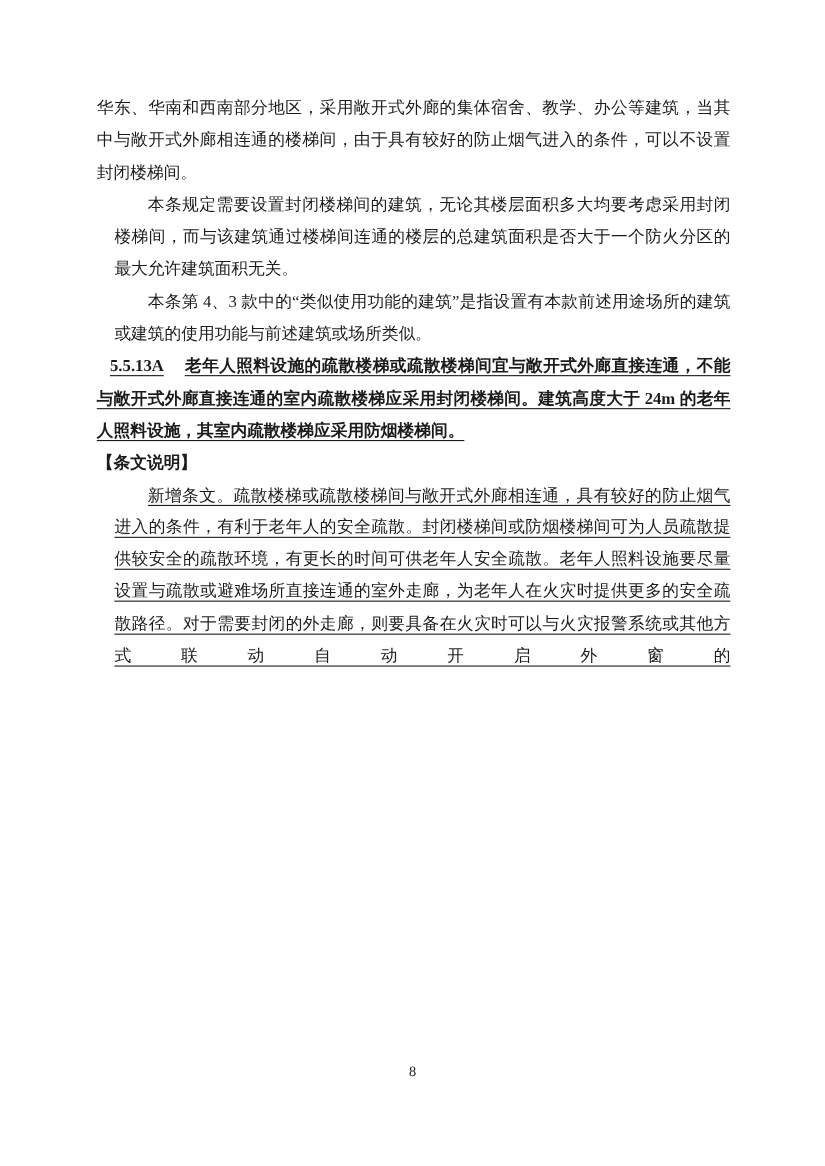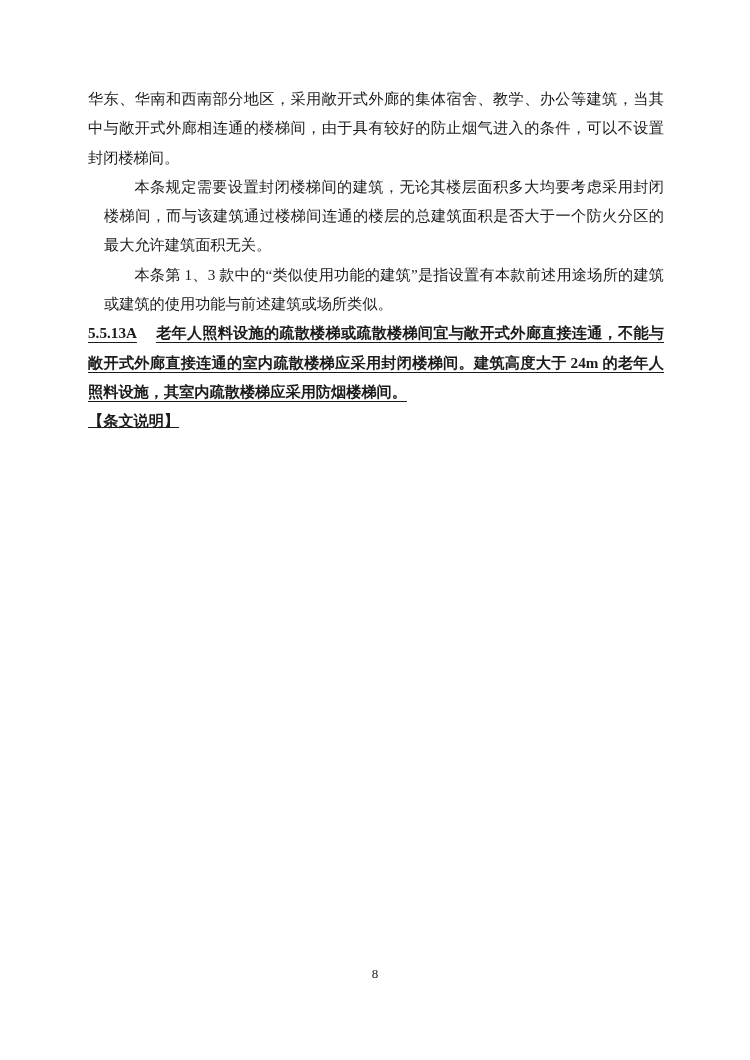--- a/index.html
+++ b/index.html
@@ -22,29 +22,29 @@
   }
   .par {
     margin: 0;
     font-size: 15.2px;
     line-height: 29.3px;
     text-align: justify;
     letter-spacing: 0;
     word-break: break-all;
   }
   .par.indent { text-indent: 2em; margin-left: 16px; }
-  .par.bold { font-weight: bold; text-decoration: underline; }
+  .par.bold { font-weight: bold; }
   .par.underline {
     text-decoration: underline;
     text-decoration-thickness: 1px;
     text-underline-offset: 3.5px;
     text-decoration-skip-ink: none;
   }
   .par.fill-last { text-align-last: justify; }
-  .sec-label { padding-right: 1.25em; }
+  .sec-label { padding-right: 1.25em; margin-left: 12px; }
   .page-number {
     position: absolute;
     top: 964px; left: 0;
     width: 100%;
     text-align: center;
     font-size: 13px;
     line-height: 20px;
     color: #1b1b1b;
   }
 </style>
@@ -52,22 +52,23 @@
 <body>
 
 <div class="page">
   <main class="content">
   <p class="par"><span class="par-text">华东、华南和西南部分地区，采用敞开式外廊的集体宿舍、教学、办公等建筑，当其中与敞开式外廊相连通的楼梯间，由于具有较好的防止烟气进入的条件，可以不设置封闭楼梯间。</span></p>
 
   <p class="par indent"><span class="par-text">本条规定需要设置封闭楼梯间的建筑，无论其楼层面积多大均要考虑采用封闭楼梯间，而与该建筑通过楼梯间连通的楼层的总建筑面积是否大于一个防火分区的最大允许建筑面积无关。</span></p>
 
 
 
-  <p class="par indent"><span class="par-text">本条第 1、3 款中的“类似使用功能的建筑”是指设置有本款前述用途场所的建筑或建筑的使用功能与前述建筑或场所类似。</span></p>
+  <p class="par indent"><span class="par-text">本条第 4、3 款中的“类似使用功能的建筑”是指设置有本款前述用途场所的建筑或建筑的使用功能与前述建筑或场所类似。</span></p>
 
   <p class="par bold underline"><span class="sec-label">5.5.13A</span><span class="par-text">老年人照料设施的疏散楼梯或疏散楼梯间宜与敞开式外廊直接连通，不能与敞开式外廊直接连通的室内疏散楼梯应采用封闭楼梯间。建筑高度大于 24m 的老年人照料设施，其室内疏散楼梯应采用防烟楼梯间。</span></p>
 
 
   <p class="par bold"><span class="par-text">【条文说明】</span></p>
 
+  <p class="par indent underline fill-last"><span class="par-text">新增条文。疏散楼梯或疏散楼梯间与敞开式外廊相连通，具有较好的防止烟气进入的条件，有利于老年人的安全疏散。封闭楼梯间或防烟楼梯间可为人员疏散提供较安全的疏散环境，有更长的时间可供老年人安全疏散。老年人照料设施要尽量设置与疏散或避难场所直接连通的室外走廊，为老年人在火灾时提供更多的安全疏散路径。对于需要封闭的外走廊，则要具备在火灾时可以与火灾报警系统或其他方式联动自动开启外窗的</span></p>
 </main>
   <div class="page-number">8</div>
 </div>
 
 </body></html>

